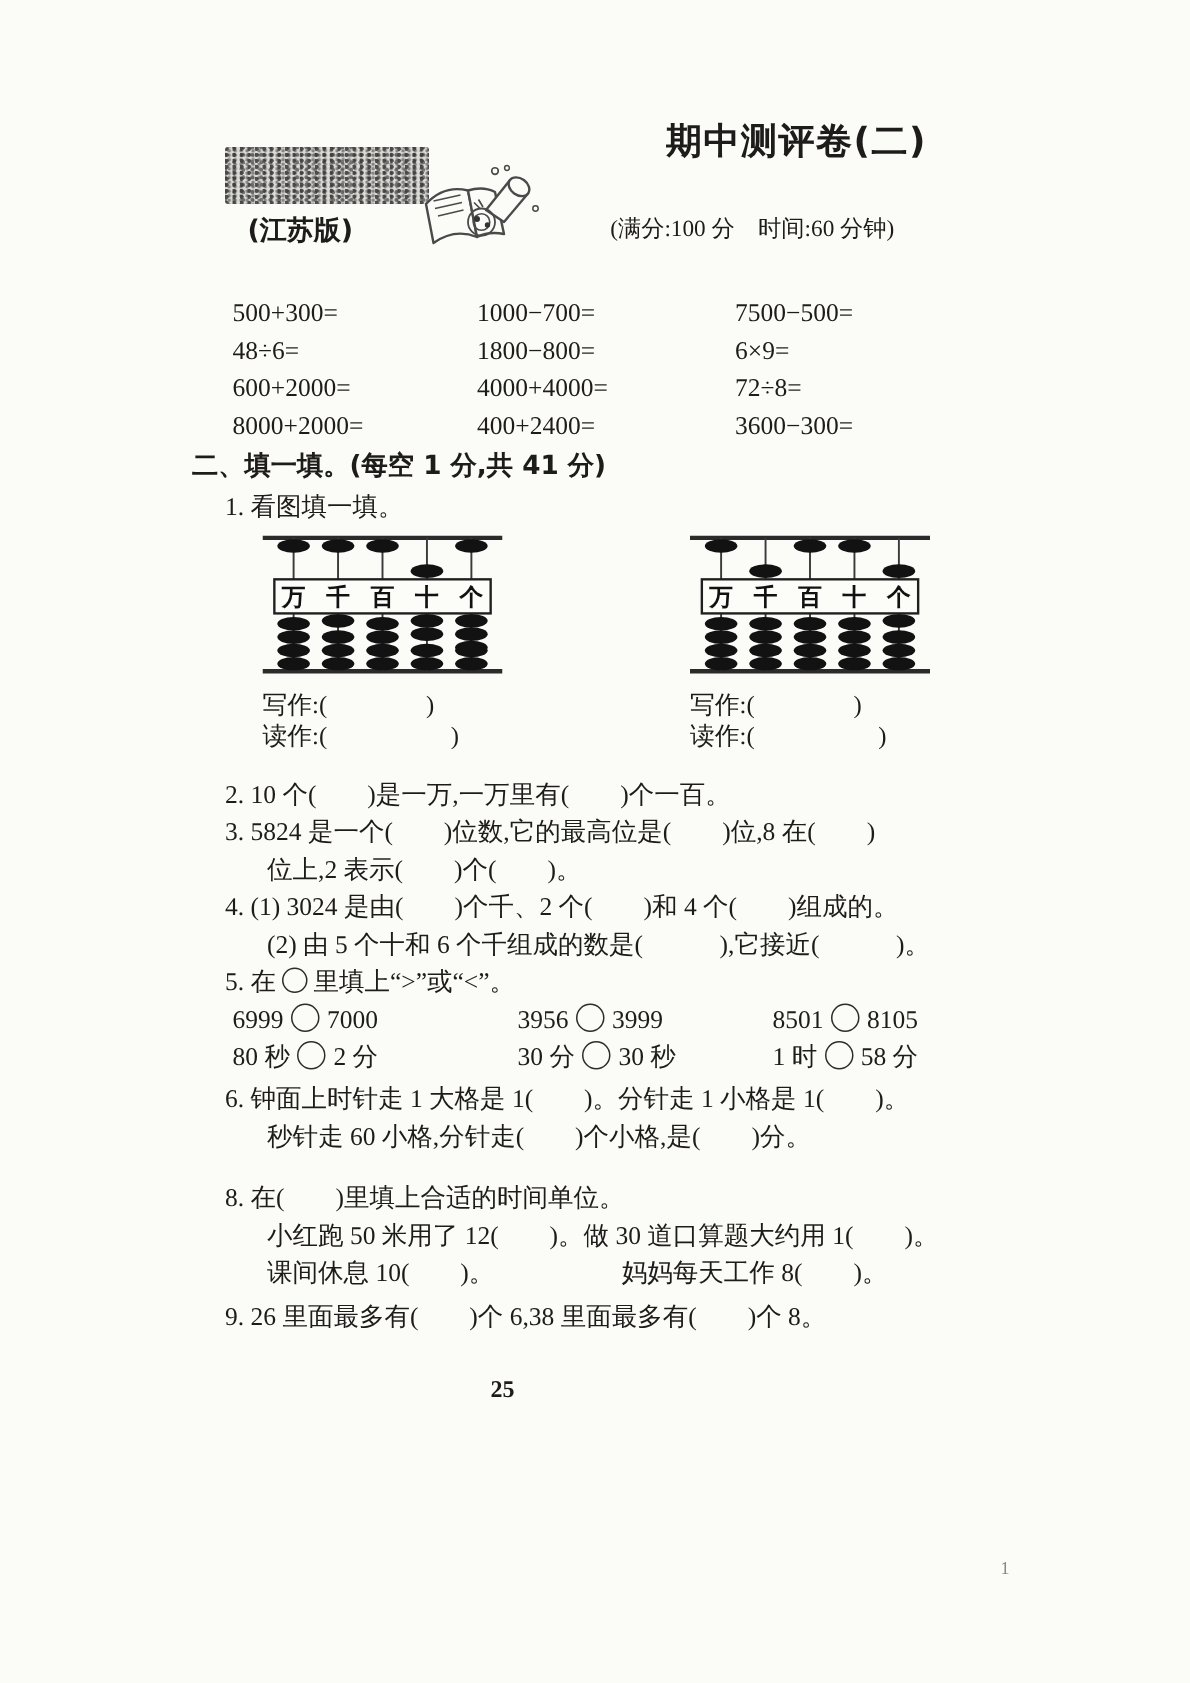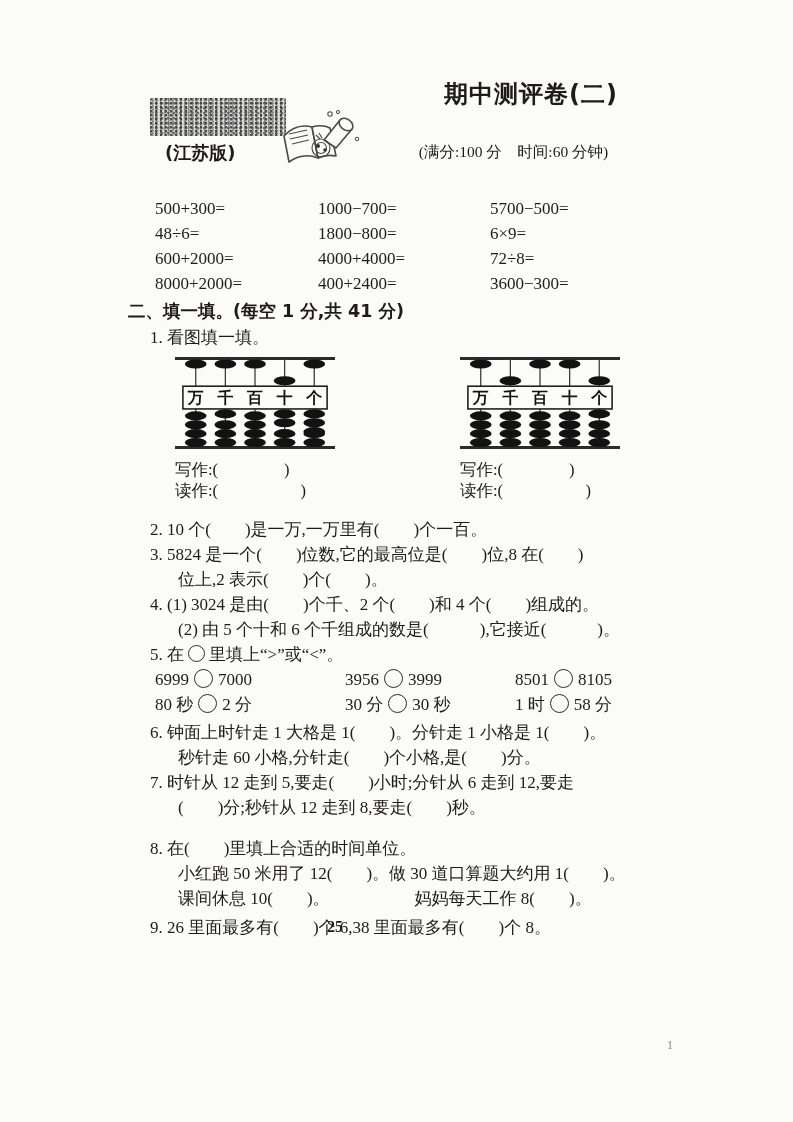--- a/index.html
+++ b/index.html
@@ -10,21 +10,21 @@
   .blur-stamp{position:absolute;left:150px;top:98px;width:136px;height:38px;border-radius:2px;
     background:
       radial-gradient(circle at 20% 30%, rgba(55,55,55,.85) 0 1.2px, transparent 1.6px) 0 0/5px 4px,
       radial-gradient(circle at 70% 65%, rgba(90,90,90,.8) 0 1.1px, transparent 1.5px) 2px 2px/6px 5px,
       radial-gradient(circle at 45% 50%, rgba(125,125,125,.9) 0 1px, transparent 1.4px) 1px 1px/4px 3px,
       #dbdad5;}
   .edition{position:absolute;left:165px;top:141px;font-weight:bold;font-size:18px;}
   .illus{position:absolute;left:272px;top:106px;}
   .title{position:absolute;left:378px;top:78px;width:240px;text-align:right;
          font-weight:bold;font-size:24px;letter-spacing:1px;}
-  .subtitle{position:absolute;left:386px;top:142px;width:255px;text-align:center;font-size:15.5px;}
+  .subtitle{position:absolute;left:374px;top:142px;width:255px;text-align:center;font-size:15.5px;}
   
   .content{position:absolute;left:128px;top:194px;width:564px;}
   .sec-head{font-weight:bold;font-size:17.5px;line-height:26px;white-space:nowrap;}
   .eq-grid{display:grid;grid-template-columns:163px 172px auto;margin:2px 0 2px 27px;line-height:25px;}
   .eq{white-space:nowrap;}
   .items{margin-left:22px;}
   .q1-label{line-height:25px;margin-top:1px;}
   .abacus-row{display:flex;gap:125px;margin:4px 0 0 25px;}
   .abacus-unit{width:160px;}
   .ab-caption{line-height:21px;white-space:nowrap;font-size:16.5px;}
@@ -65,21 +65,21 @@
   </svg>
 </div>
 <div class="title sans">期中测评卷(二)</div>
 <div class="subtitle">(满分:100 分　时间:60 分钟)</div>
 
 <div class="content">
 
   <div class="eq-grid">
     <span class="eq">500+300=</span>
     <span class="eq">1000−700=</span>
-    <span class="eq">5700−500=</span>
+    <span class="eq">7500−500=</span>
     <span class="eq">48÷6=</span>
     <span class="eq">1800−800=</span>
     <span class="eq">6×9=</span>
     <span class="eq">600+2000=</span>
     <span class="eq">4000+4000=</span>
     <span class="eq">72÷8=</span>
     <span class="eq">8000+2000=</span>
     <span class="eq">400+2400=</span>
     <span class="eq">3600−300=</span>
   </div>
@@ -207,24 +207,20 @@
         <span><span>30 分</span><span class="circle"></span><span>30 秒</span></span>
         <span><span>1 时</span><span class="circle"></span><span>58 分</span></span>
       </div>
     </div>
 
     <div class="item mt3">
       <div class="line">6. 钟面上时针走 1 大格是 1(　　)。分针走 1 小格是 1(　　)。</div>
       <div class="line cont">秒针走 60 小格,分针走(　　)个小格,是(　　)分。</div>
     </div>
 
-    <div class="item">
-      <div class="line">7. 时针从 12 走到 5,要走(　　)小时;分针从 6 走到 12,要走</div>
-      <div class="line cont">(　　)分;秒针从 12 走到 8,要走(　　)秒。</div>
-    </div>
 
     <div class="item mt2">
       <div class="line">8. 在(　　)里填上合适的时间单位。</div>
       <div class="line cont">小红跑 50 米用了 12(　　)。做 30 道口算题大约用 1(　　)。</div>
       <div class="line cont">课间休息 10(　　)。　　　　　妈妈每天工作 8(　　)。</div>
     </div>
 
     <div class="item mt4">
       <div class="line">9. 26 里面最多有(　　)个 6,38 里面最多有(　　)个 8。</div>
     </div>

